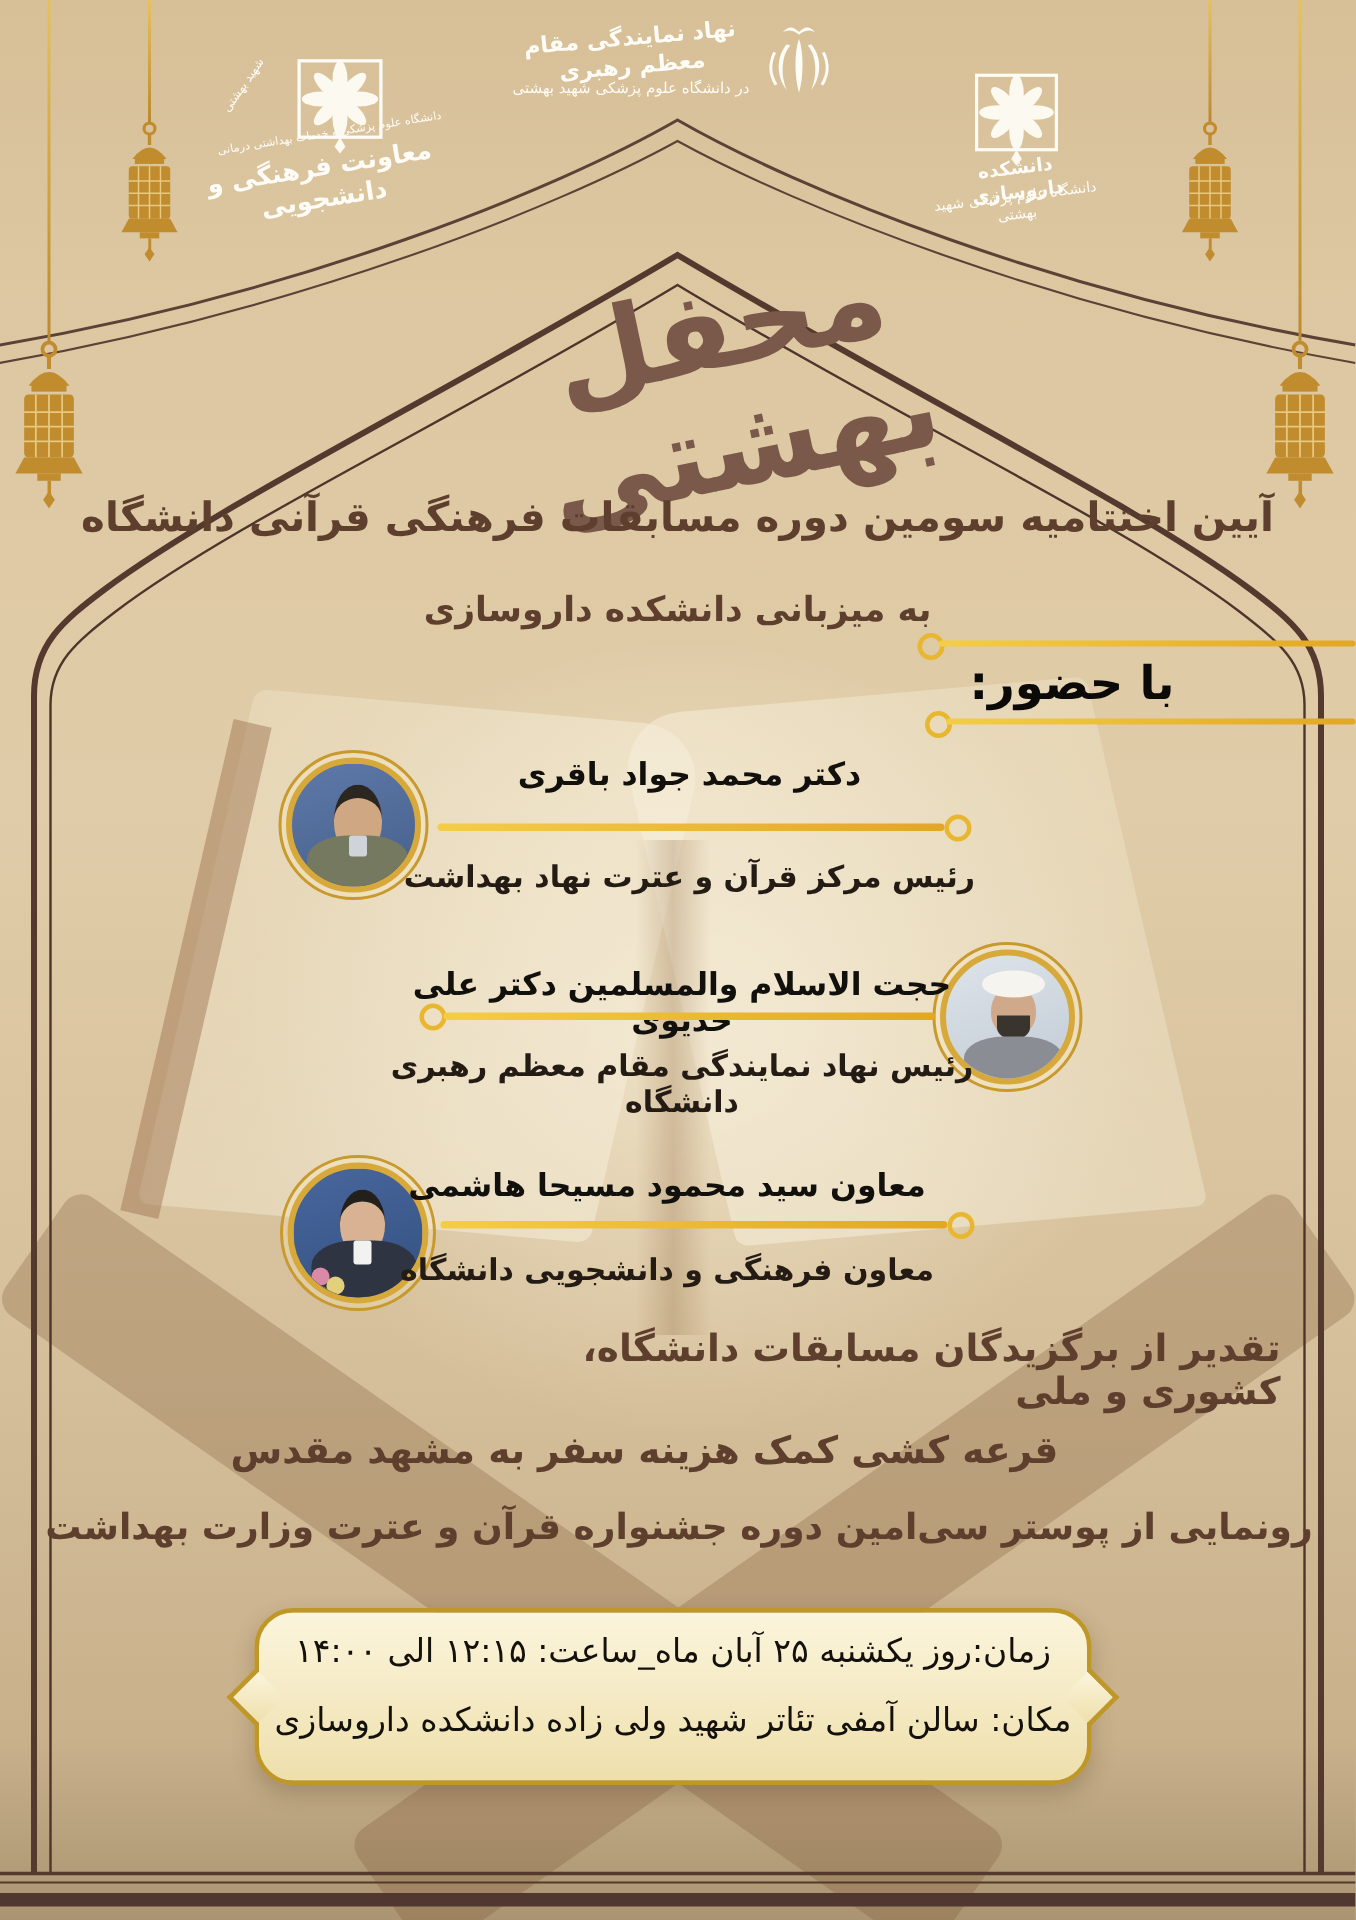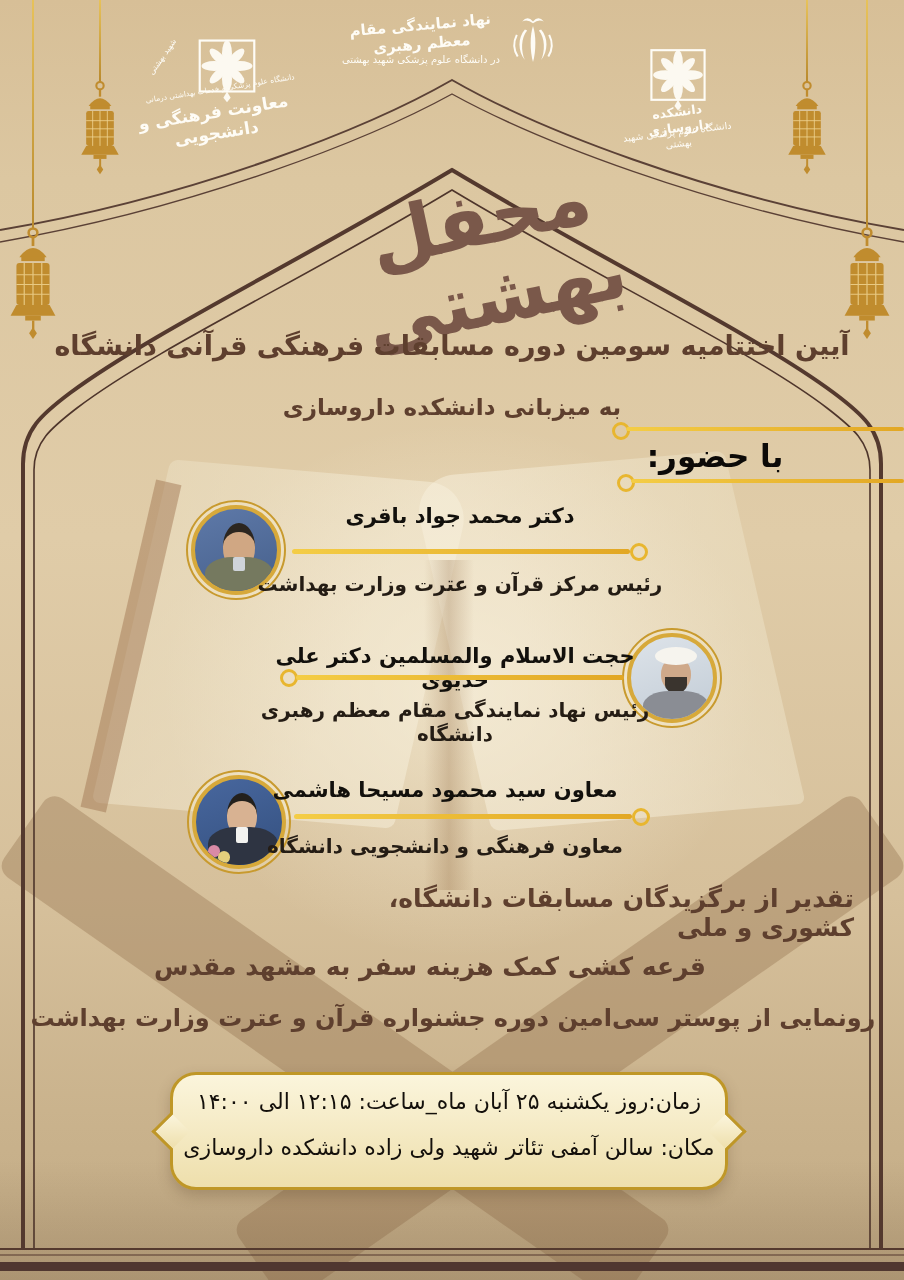--- a/index.html
+++ b/index.html
@@ -176,21 +176,21 @@
   <div class="abs photo" style="left:186px;top:500px;width:100px;height:100px">
     <div class="photo-img" style="background:linear-gradient(160deg,#5e79a8,#46608c)">
       <div class="head" style="left:28px;top:14px;width:32px;height:38px;background:#d0a783;border-top:9px solid #2c2620"></div>
       <div class="torso" style="left:10px;top:48px;width:68px;height:40px;background:#75795f"></div>
       <div class="head" style="left:38px;top:48px;width:12px;height:14px;background:#cfd4da;border:none;border-radius:2px"></div>
     </div>
   </div>
   <div class="abs t gname" style="left:280px;top:504px;width:360px">دکتر محمد جواد باقری</div>
   <div class="abs gline" style="left:292px;top:549px;width:338px"></div>
   <span class="abs ring" style="left:630px;top:543px"></span>
-  <div class="abs t gtitle" style="left:255px;top:572px;width:410px">رئیس مرکز قرآن و عترت وزارت بهداشت</div>
+  <div class="abs t gtitle" style="left:255px;top:572px;width:410px">رئیس مرکز قرآن و عترت نهاد بهداشت</div>
 
   <div class="abs photo" style="left:622px;top:628px;width:100px;height:100px">
     <div class="photo-img" style="background:linear-gradient(160deg,#dde3e9,#c2ccd6)">
       <div class="head" style="left:30px;top:20px;width:30px;height:34px;background:#cfa98a;border:none"></div>
       <div class="head" style="left:24px;top:10px;width:42px;height:18px;background:#f6f4ee;border:none;border-radius:50%"></div>
       <div class="head" style="left:34px;top:40px;width:22px;height:16px;background:#3a342e;border:none;border-radius:0 0 50% 50%"></div>
       <div class="torso" style="left:12px;top:54px;width:66px;height:36px;background:#8a8d94"></div>
     </div>
   </div>
   <div class="abs t gname" style="left:275px;top:644px;width:360px">حجت الاسلام والمسلمین دکتر علی خدیوی</div>

